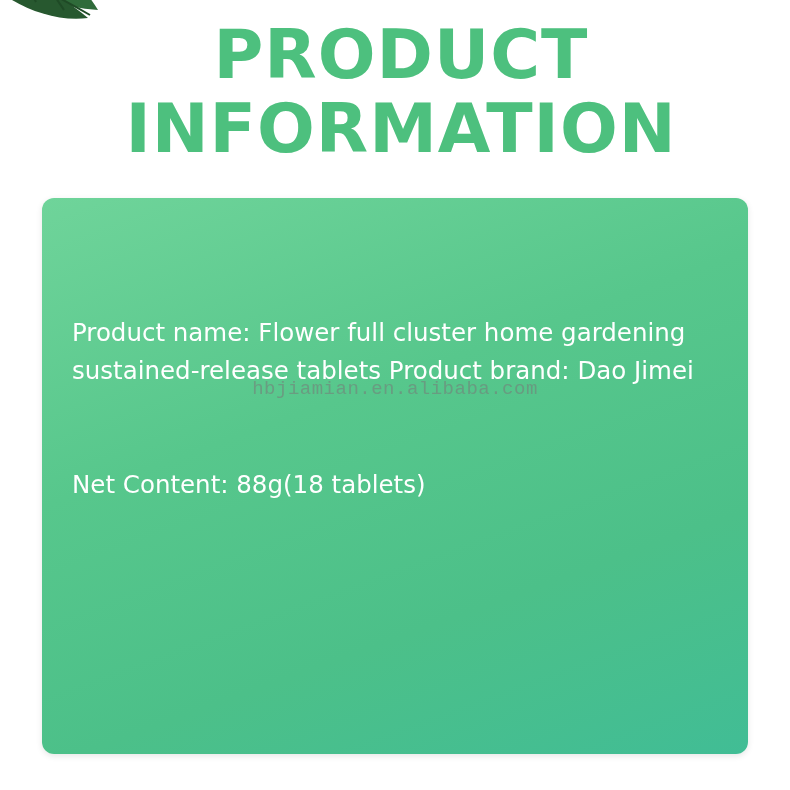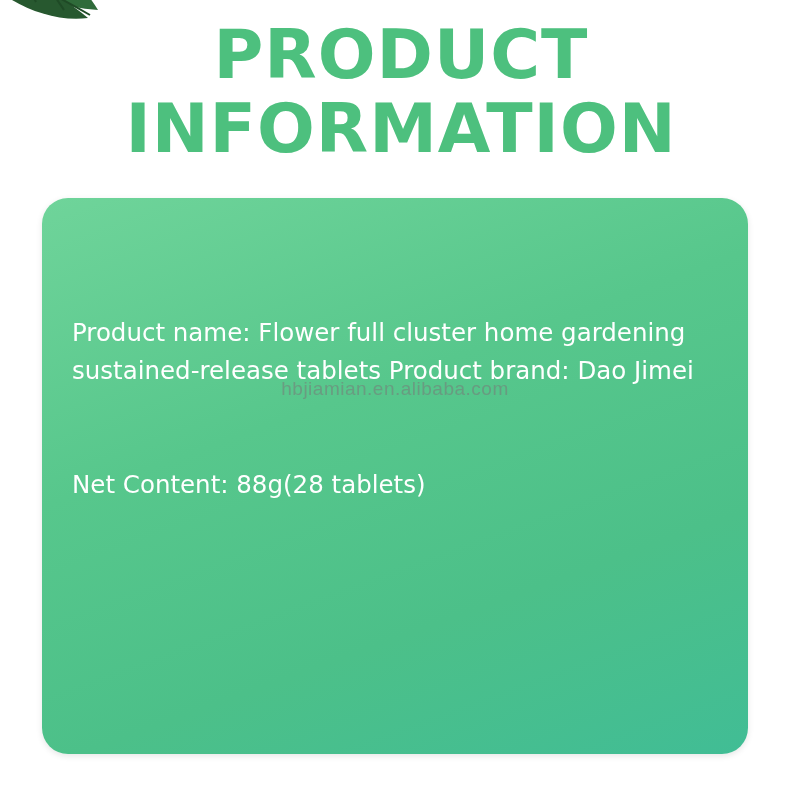--- a/index.html
+++ b/index.html
@@ -48,21 +48,21 @@
     letter-spacing: 1px;
     font-family: "DejaVu Sans", sans-serif;
   }
 
   .info-card {
     position: absolute;
     left: 42px;
     top: 198px;
     width: 706px;
     height: 556px;
-    border-radius: 26px;
+    border-radius: 12px;
     background: linear-gradient(160deg, #6fd49a 0%, #57c78c 38%, #4cc089 70%, #41bd95 100%);
     box-shadow: 0 2px 6px rgba(0,0,0,0.10);
     box-sizing: border-box;
     padding: 40px 30px 20px 30px;
     overflow: hidden;
   }
 
   .info-text {
     color: #ffffff;
     font-size: 24.5px;
@@ -77,21 +77,21 @@
 
   .watermark {
     position: absolute;
     left: 0;
     top: 378px;
     width: 790px;
     text-align: center;
     color: rgba(120,120,120,0.55);
     font-size: 19px;
     letter-spacing: 0.5px;
-    font-family: Liberation Sans, sans-serif;
+    font-family: Liberation Mono, monospace;
     pointer-events: none;
   }
 </style>
 </head>
 <body>
 
 <div class="page">
 
   <div class="leaf-decor">
     <svg width="160" height="110" viewBox="0 0 160 110" xmlns="http://www.w3.org/2000/svg">
@@ -109,20 +109,20 @@
   </div>
 
   <div class="title-block">
     <div class="title-line">PRODUCT</div>
     <div class="title-line">INFORMATION</div>
   </div>
 
   <div class="info-card">
     <div class="info-text">
       <p>Product name: Flower full cluster home gardening sustained-release tablets Product brand: Dao Jimei</p>
-      <p>Net Content: 88g(28 tablets)</p>
+      <p>Net Content: 88g(18 tablets)</p>
       
     </div>
   </div>
 
   <div class="watermark">hbjiamian.en.alibaba.com</div>
 
 </div>
 
 </body></html>

